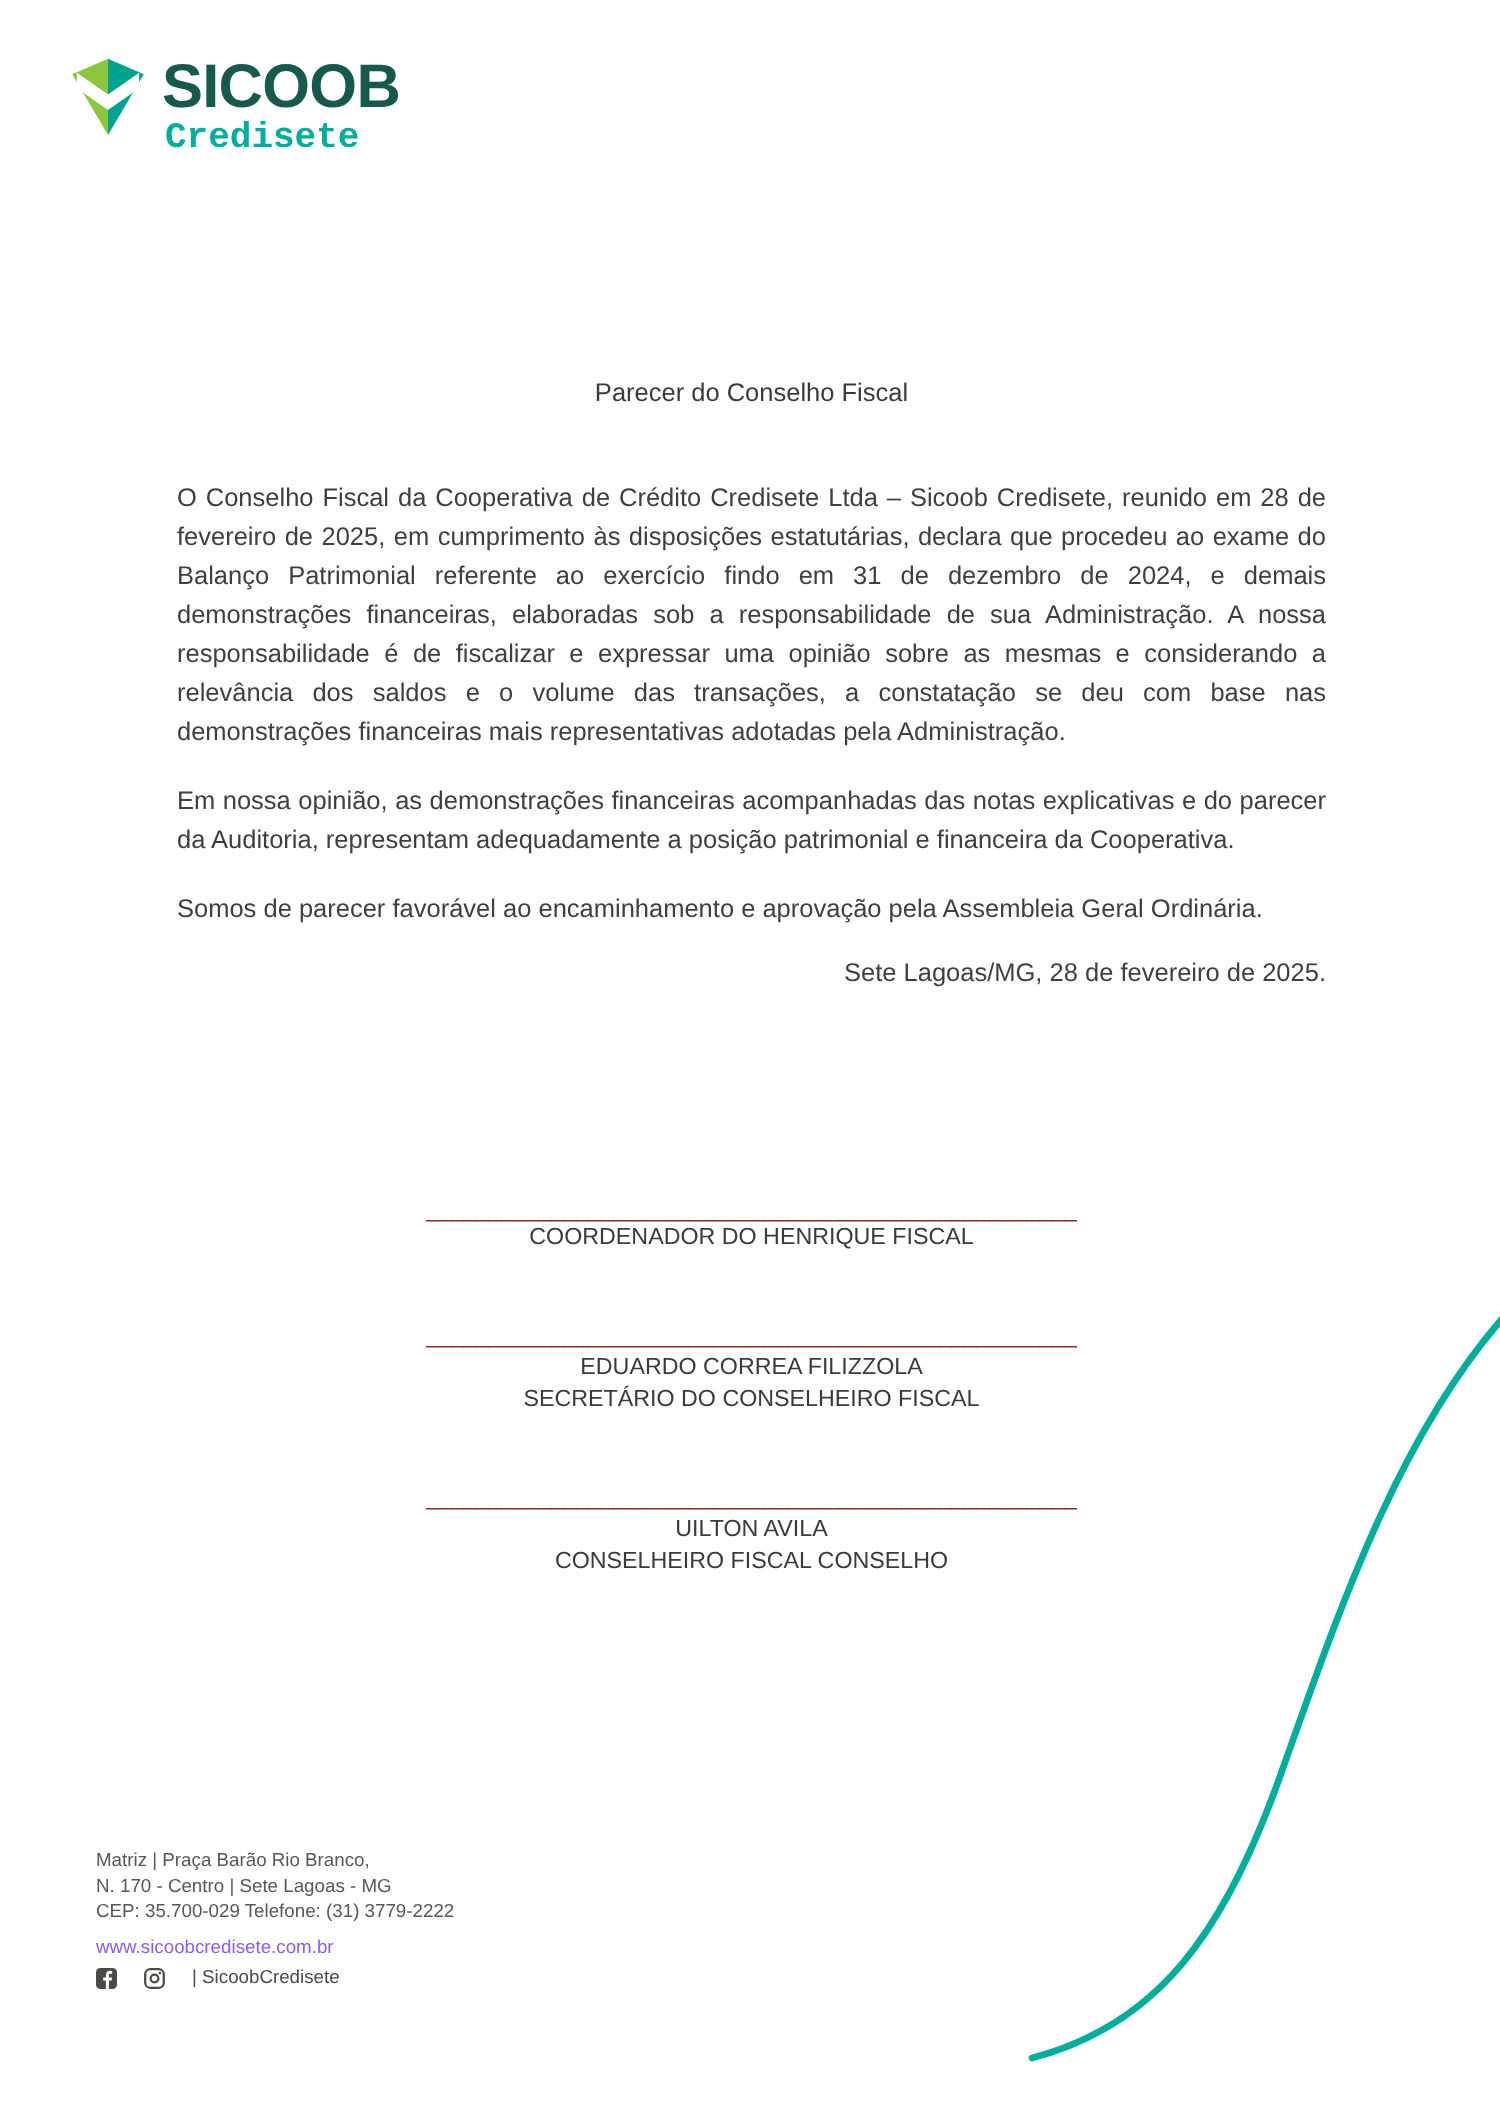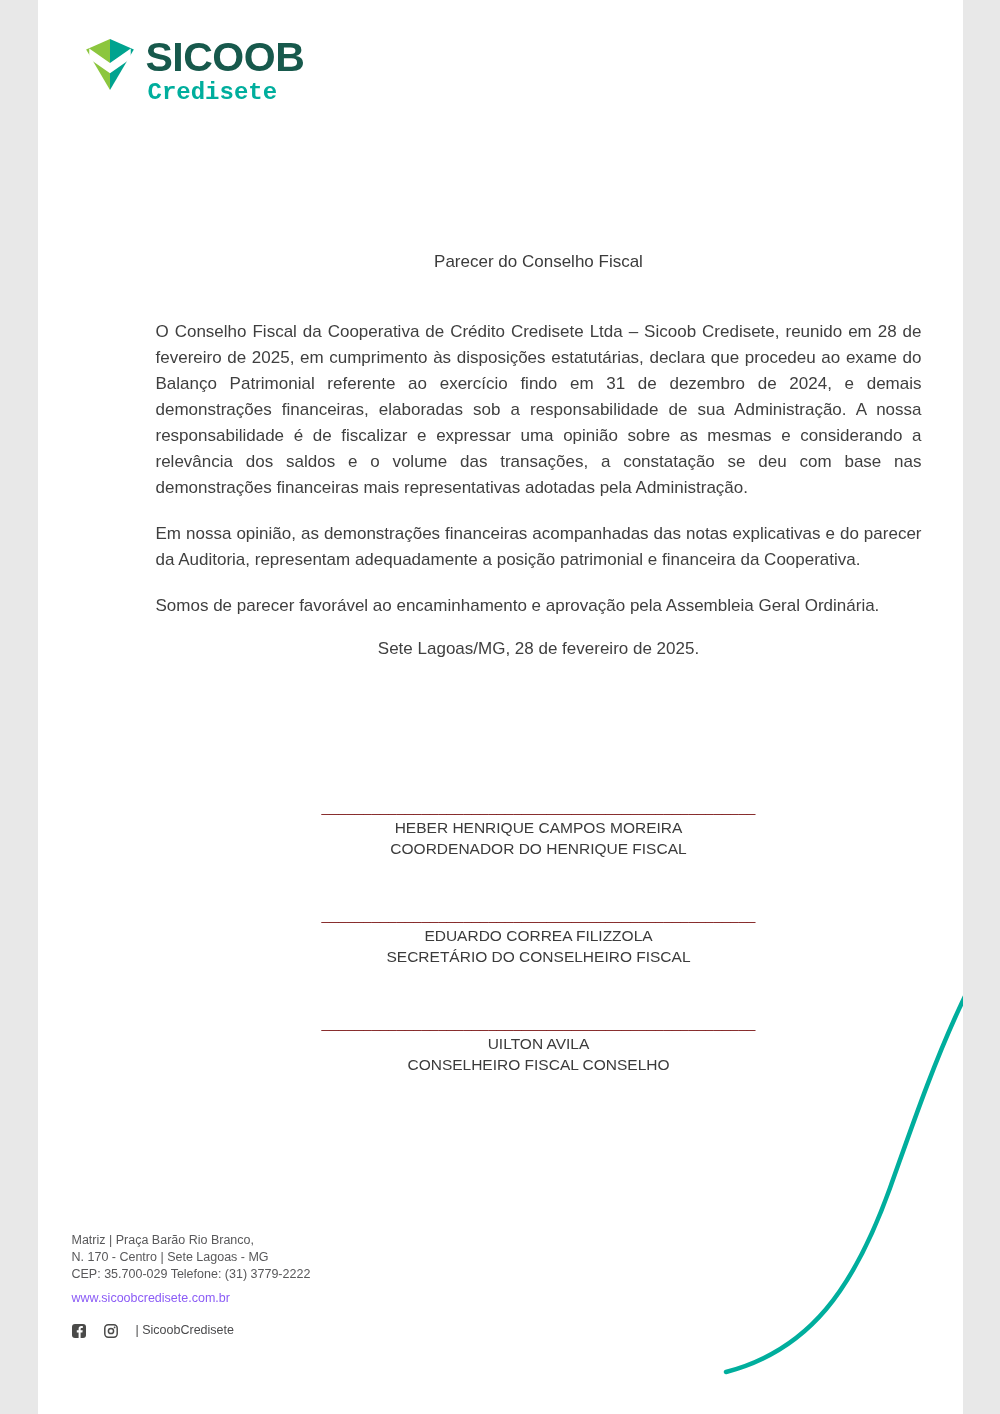--- a/index.html
+++ b/index.html
@@ -3,21 +3,21 @@
 <meta charset="utf-8">
 <style>
   html, body {
     margin: 0;
     padding: 0;
     background: #e8e8e8;
     font-family: "Liberation Sans", sans-serif;
   }
   .page {
     position: relative;
-    width: 925px;
+    width: 1000px;
     height: 1414px;
     margin: 0 auto;
     background: #ffffff;
     overflow: hidden;
   }
 
   
   .logo {
     position: absolute;
     top: 36px;
@@ -63,21 +63,21 @@
   .doc-paragraph {
     margin: 0 0 20px 0;
     font-size: 17px;
     line-height: 26px;
     text-align: justify;
   }
   .doc-paragraph.first { margin-top: 47px; }
   .date-line {
     margin: 6px 0 0 0;
     font-size: 17px;
-    text-align: center;
+    text-align: right;
   }
 
   
   .signatures { text-align: center; }
   .sig-block { margin-top: 48px; }
   .sig-block.first { margin-top: 140px; }
   .sig-line {
     font-size: 15px;
     line-height: 15px;
     color: #7f1d1d;
@@ -99,32 +99,32 @@
   .swoosh {
     position: absolute;
     top: 0;
     left: 0;
     pointer-events: none;
   }
 
   
   .page-footer {
     position: absolute;
-    left: 34px;
+    left: 64px;
     top: 1232px;
     font-size: 12.5px;
     line-height: 17px;
     color: #58585A;
   }
   .footer-website {
     margin-top: 7px;
     color: #8b5cf6;
   }
   .footer-social {
-    margin-top: 15px;
+    margin-top: 3px;
     display: flex;
     align-items: center;
     gap: 18px;
     color: #4a4a4c;
   }
   .social-icon { display: block; }
 </style>
 </head>
 <body>
 
@@ -152,21 +152,20 @@
     <p class="doc-paragraph first">O Conselho Fiscal da Cooperativa de Crédito Credisete Ltda – Sicoob Credisete, reunido em 28 de fevereiro de 2025, em cumprimento às disposições estatutárias, declara que procedeu ao exame do Balanço Patrimonial referente ao exercício findo em 31 de dezembro de 2024, e demais demonstrações financeiras, elaboradas sob a responsabilidade de sua Administração. A nossa responsabilidade é de fiscalizar e expressar uma opinião sobre as mesmas e considerando a relevância dos saldos e o volume das transações, a constatação se deu com base nas demonstrações financeiras mais representativas adotadas pela Administração.</p>
     <p class="doc-paragraph">Em nossa opinião, as demonstrações financeiras acompanhadas das notas explicativas e do parecer da Auditoria, representam adequadamente a posição patrimonial e financeira da Cooperativa.</p>
     <p class="doc-paragraph">Somos de parecer favorável ao encaminhamento e aprovação pela Assembleia Geral Ordinária.</p>
 
     <p class="date-line">Sete Lagoas/MG, 28 de fevereiro de 2025.</p>
 
     <div class="signatures">
 
       <div class="sig-block first">
         <div class="sig-line">____________________________________________________</div>
-        <div class="sig-name">HEBER HENRIQUE CAMPOS MOREIRA</div>
         <div class="sig-role">COORDENADOR DO HENRIQUE FISCAL</div>
       </div>
 
       <div class="sig-block">
         <div class="sig-line">____________________________________________________</div>
         <div class="sig-name">EDUARDO CORREA FILIZZOLA</div>
         <div class="sig-role">SECRETÁRIO DO CONSELHEIRO FISCAL</div>
       </div>
 
       <div class="sig-block">

